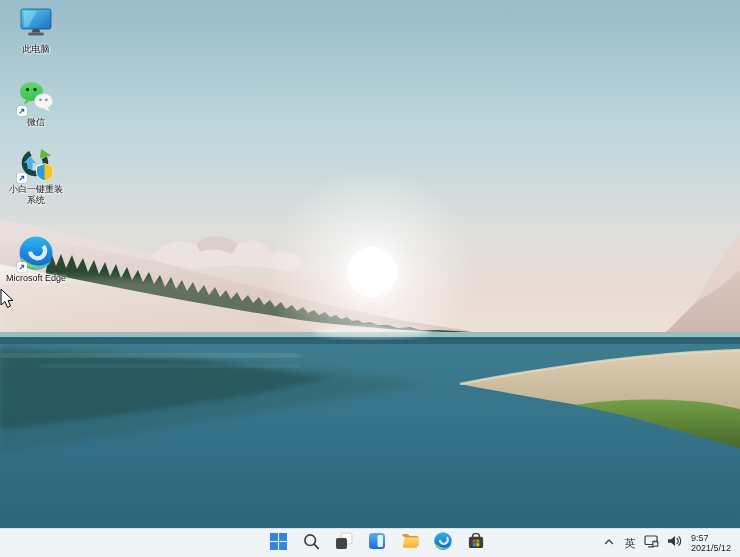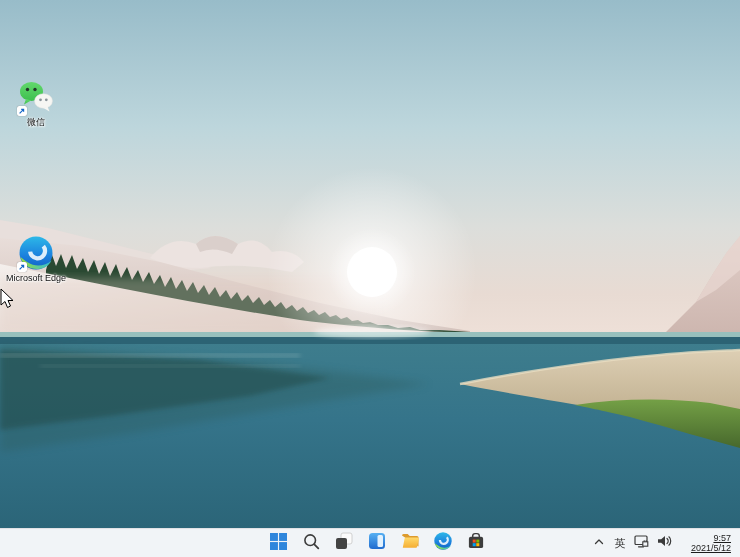--- a/index.html
+++ b/index.html
@@ -24,21 +24,21 @@
            background:#f1f4f7;border-top:1px solid rgba(0,0,0,.07);box-sizing:border-box;}
   .tb-center{position:absolute;left:266px;top:0;height:28px;display:flex;
              align-items:center;gap:9px;}
   .tb-btn{width:24px;height:24px;border-radius:4px;display:flex;align-items:center;
           justify-content:center;}
   .tray{position:absolute;right:0;top:0;height:28px;display:flex;align-items:center;
         padding-right:9px;}
   .tray-btn{height:24px;display:flex;align-items:center;justify-content:center;
             border-radius:4px;}
   .ime{font-size:11px;color:#2b2b2b;width:20px;text-align:center;}
-  .clock{margin-left:16px;text-align:right;font-size:9px;line-height:10px;color:#1c1c1c;text-decoration:underline;}
+  .clock{margin-left:6px;text-align:left;font-size:9px;line-height:10px;color:#1c1c1c;}
   .cursor{position:absolute;left:0;top:288px;}
 </style>
 </head>
 <body>
 
 <div class="screen">
 
   <svg class="wall" viewBox="0 0 740 528" preserveAspectRatio="none">
     <defs>
       <linearGradient id="skyG" x1="0" y1="0" x2="0" y2="1">
@@ -131,20 +131,37 @@
     <ellipse cx="372" cy="332" rx="58" ry="6" fill="#ffffff" opacity="0.5" filter="url(#soft)"></ellipse>
 
     <path d="M460,384 C520,372 600,360 660,355 C690,352 720,351 740,350 L740,412
              C700,418 660,420 620,412 C560,402 500,392 460,384 Z" fill="url(#tanG)"></path>
     <path d="M460,384 C520,372 600,360 660,355 C690,352 720,351 740,350" fill="none" stroke="#e9ddc2" stroke-width="2.5" opacity="0.8"></path>
 
     <path d="M575,405 C620,398 670,398 710,403 L740,409 L740,448 C710,440 670,428 630,417
              C600,410 585,407 575,405 Z" fill="url(#grassG)"></path>
   </svg>
 
+  <div class="dicon" style="top:7px">
+    <span class="art">
+      <svg width="34" height="34" viewBox="0 0 34 34">
+        <defs>
+            <linearGradient id="pcG" x1="0" y1="0" x2="1" y2="1">
+          <stop offset="0" stop-color="#5ad2f1"></stop>
+              <stop offset="1" stop-color="#1b6fc4"></stop>
+        </linearGradient>
+          </defs>
+        <rect x="2" y="2" width="30" height="20" rx="2" fill="url(#pcG)" stroke="#14568c" stroke-width="0.8"></rect>
+        <path d="M5,4 L18,4 L9,20 L5,20 Z" fill="#bdeffb" opacity="0.35"></path>
+        <path d="M14,22 h6 l1.5,3.5 h-9 Z" fill="#4a4f54"></path>
+        <rect x="9" y="25.5" width="16" height="3" rx="1.5" fill="#5a6065"></rect>
+      </svg>
+    </span>
+    <div class="dlabel">此电脑</div>
+  </div>
 
   <div class="dicon" style="top:80px">
     <span class="art">
       <svg width="34" height="34" viewBox="0 0 34 34">
         <defs>
             <linearGradient id="wxG" x1="0" y1="0" x2="0" y2="1">
           <stop offset="0" stop-color="#62d86c"></stop>
               <stop offset="1" stop-color="#3ec04f"></stop>
         </linearGradient>
           </defs>
@@ -159,20 +176,38 @@
       </svg>
       <span class="badge">
         <svg width="8" height="8" viewBox="0 0 10 10">
           <path d="M2,8 L7,3 M4,3 h3 v3" fill="none" stroke="#1466c8" stroke-width="1.5"></path>
         </svg>
       </span>
     </span>
     <div class="dlabel">微信</div>
   </div>
 
+  <div class="dicon" style="top:147px">
+    <span class="art">
+      <svg width="34" height="34" viewBox="0 0 34 34">
+        <circle cx="16" cy="16" r="10.5" fill="none" stroke="#16453f" stroke-width="5.5" stroke-dasharray="50 16" transform="rotate(-30 16 16)"></circle>
+        <polygon points="22,2 32,8.5 21,11.5" fill="#61b832"></polygon>
+        <polygon points="5,16 11,9 17,16 13.5,16 13.5,22 8.5,22 8.5,16" fill="#4fb3e8"></polygon>
+        <path d="M25.5,16.5 L33.5,19.5 L33.5,25.5 C33.5,29.6 29.8,32.6 25.5,33.8
+                 C21.2,32.6 17.5,29.6 17.5,25.5 L17.5,19.5 Z" fill="#2f9bd8" stroke="#ffffff" stroke-width="1"></path>
+        <path d="M25.5,16.5 L33.5,19.5 L33.5,25.5 C33.5,29.6 29.8,32.6 25.5,33.8 Z" fill="#f6c41d"></path>
+      </svg>
+      <span class="badge">
+        <svg width="8" height="8" viewBox="0 0 10 10">
+          <path d="M2,8 L7,3 M4,3 h3 v3" fill="none" stroke="#1466c8" stroke-width="1.5"></path>
+        </svg>
+      </span>
+    </span>
+    <div class="dlabel">小白一键重装系统</div>
+  </div>
 
   <div class="dicon" style="top:236px">
     <span class="art">
       <svg width="34" height="34" viewBox="0 0 32 32">
         <defs>
           <linearGradient id="egA" x1="0" y1="0" x2="0" y2="1">
             <stop offset="0" stop-color="#2db8e8"></stop>
               <stop offset="0.6" stop-color="#1b7fdd"></stop>
             <stop offset="1" stop-color="#1262c4"></stop>
           </linearGradient>

